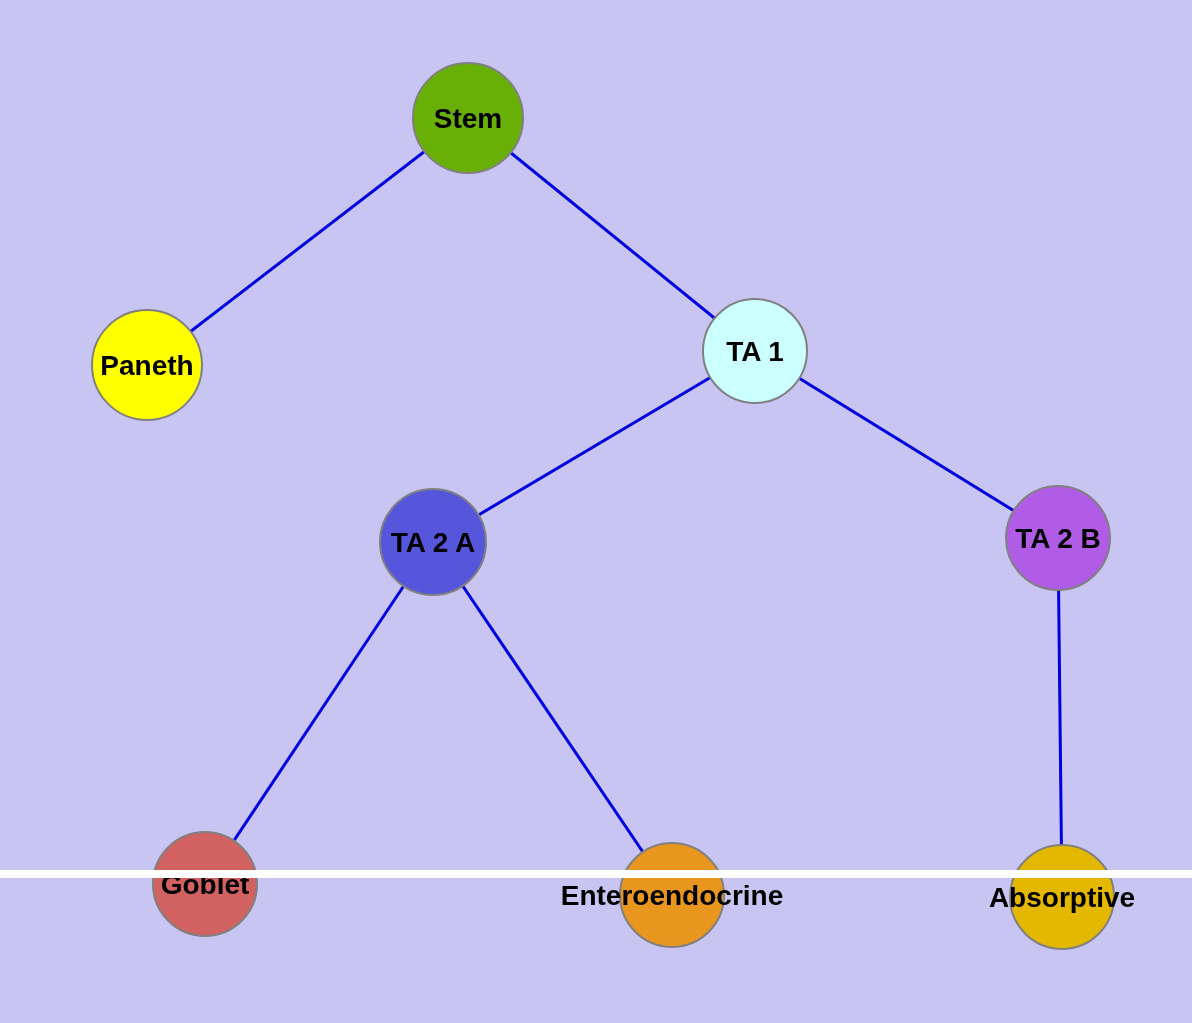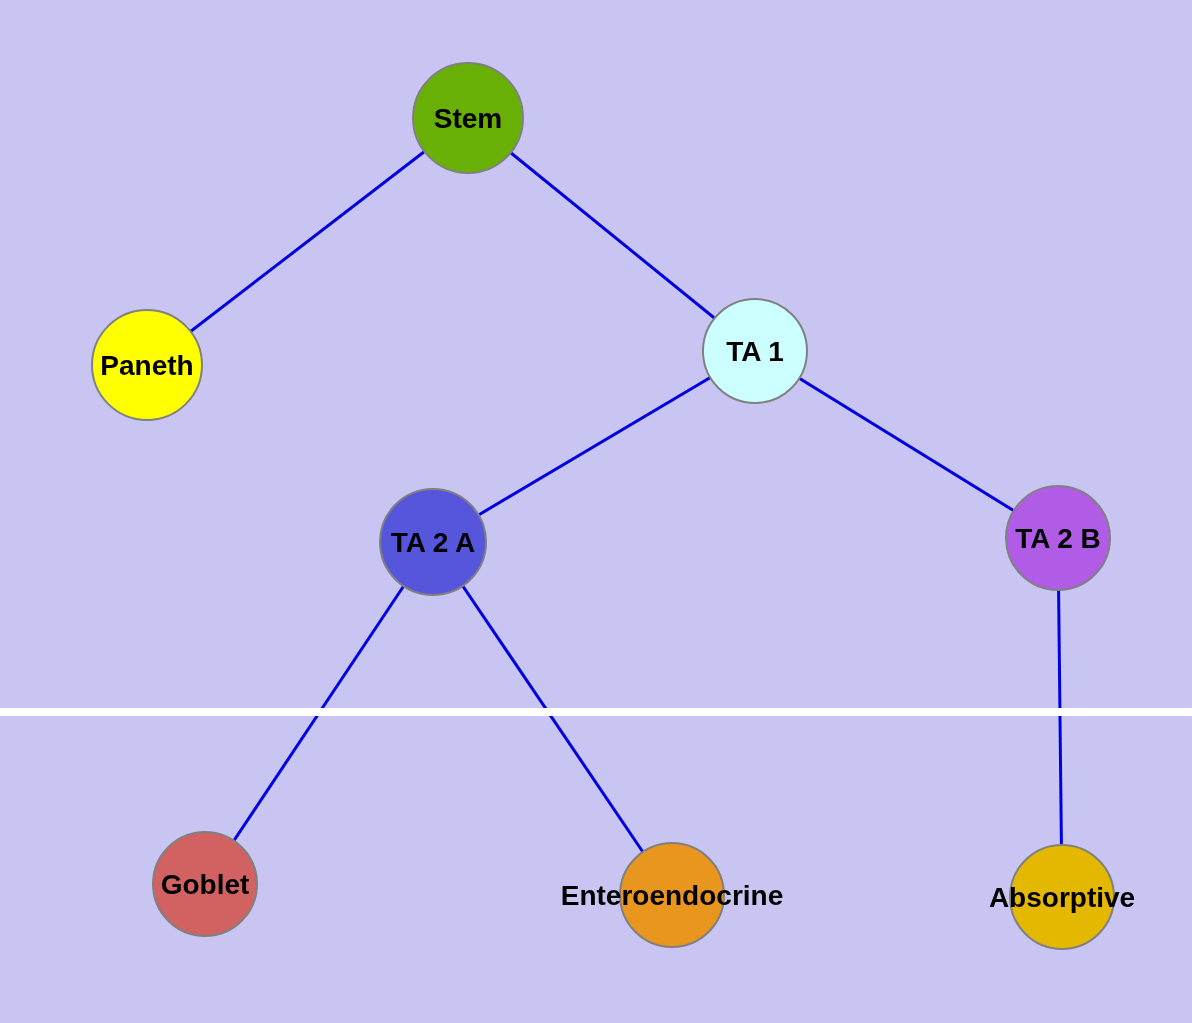--- a/index.html
+++ b/index.html
@@ -6,21 +6,21 @@
     margin: 0;
     padding: 0;
     width: 1192px;
     height: 1023px;
     overflow: hidden;
     font-family: "Liberation Sans", sans-serif;
   }
   #stage {
     position: relative;
     width: 1192px;
-    height: 716px;
+    height: 878px;
   }
   #graph-svg {
     display: block;
     position: absolute;
     top: 0;
     left: 0;
   }
   #bottom-strip {
     position: absolute;
     left: 0;

